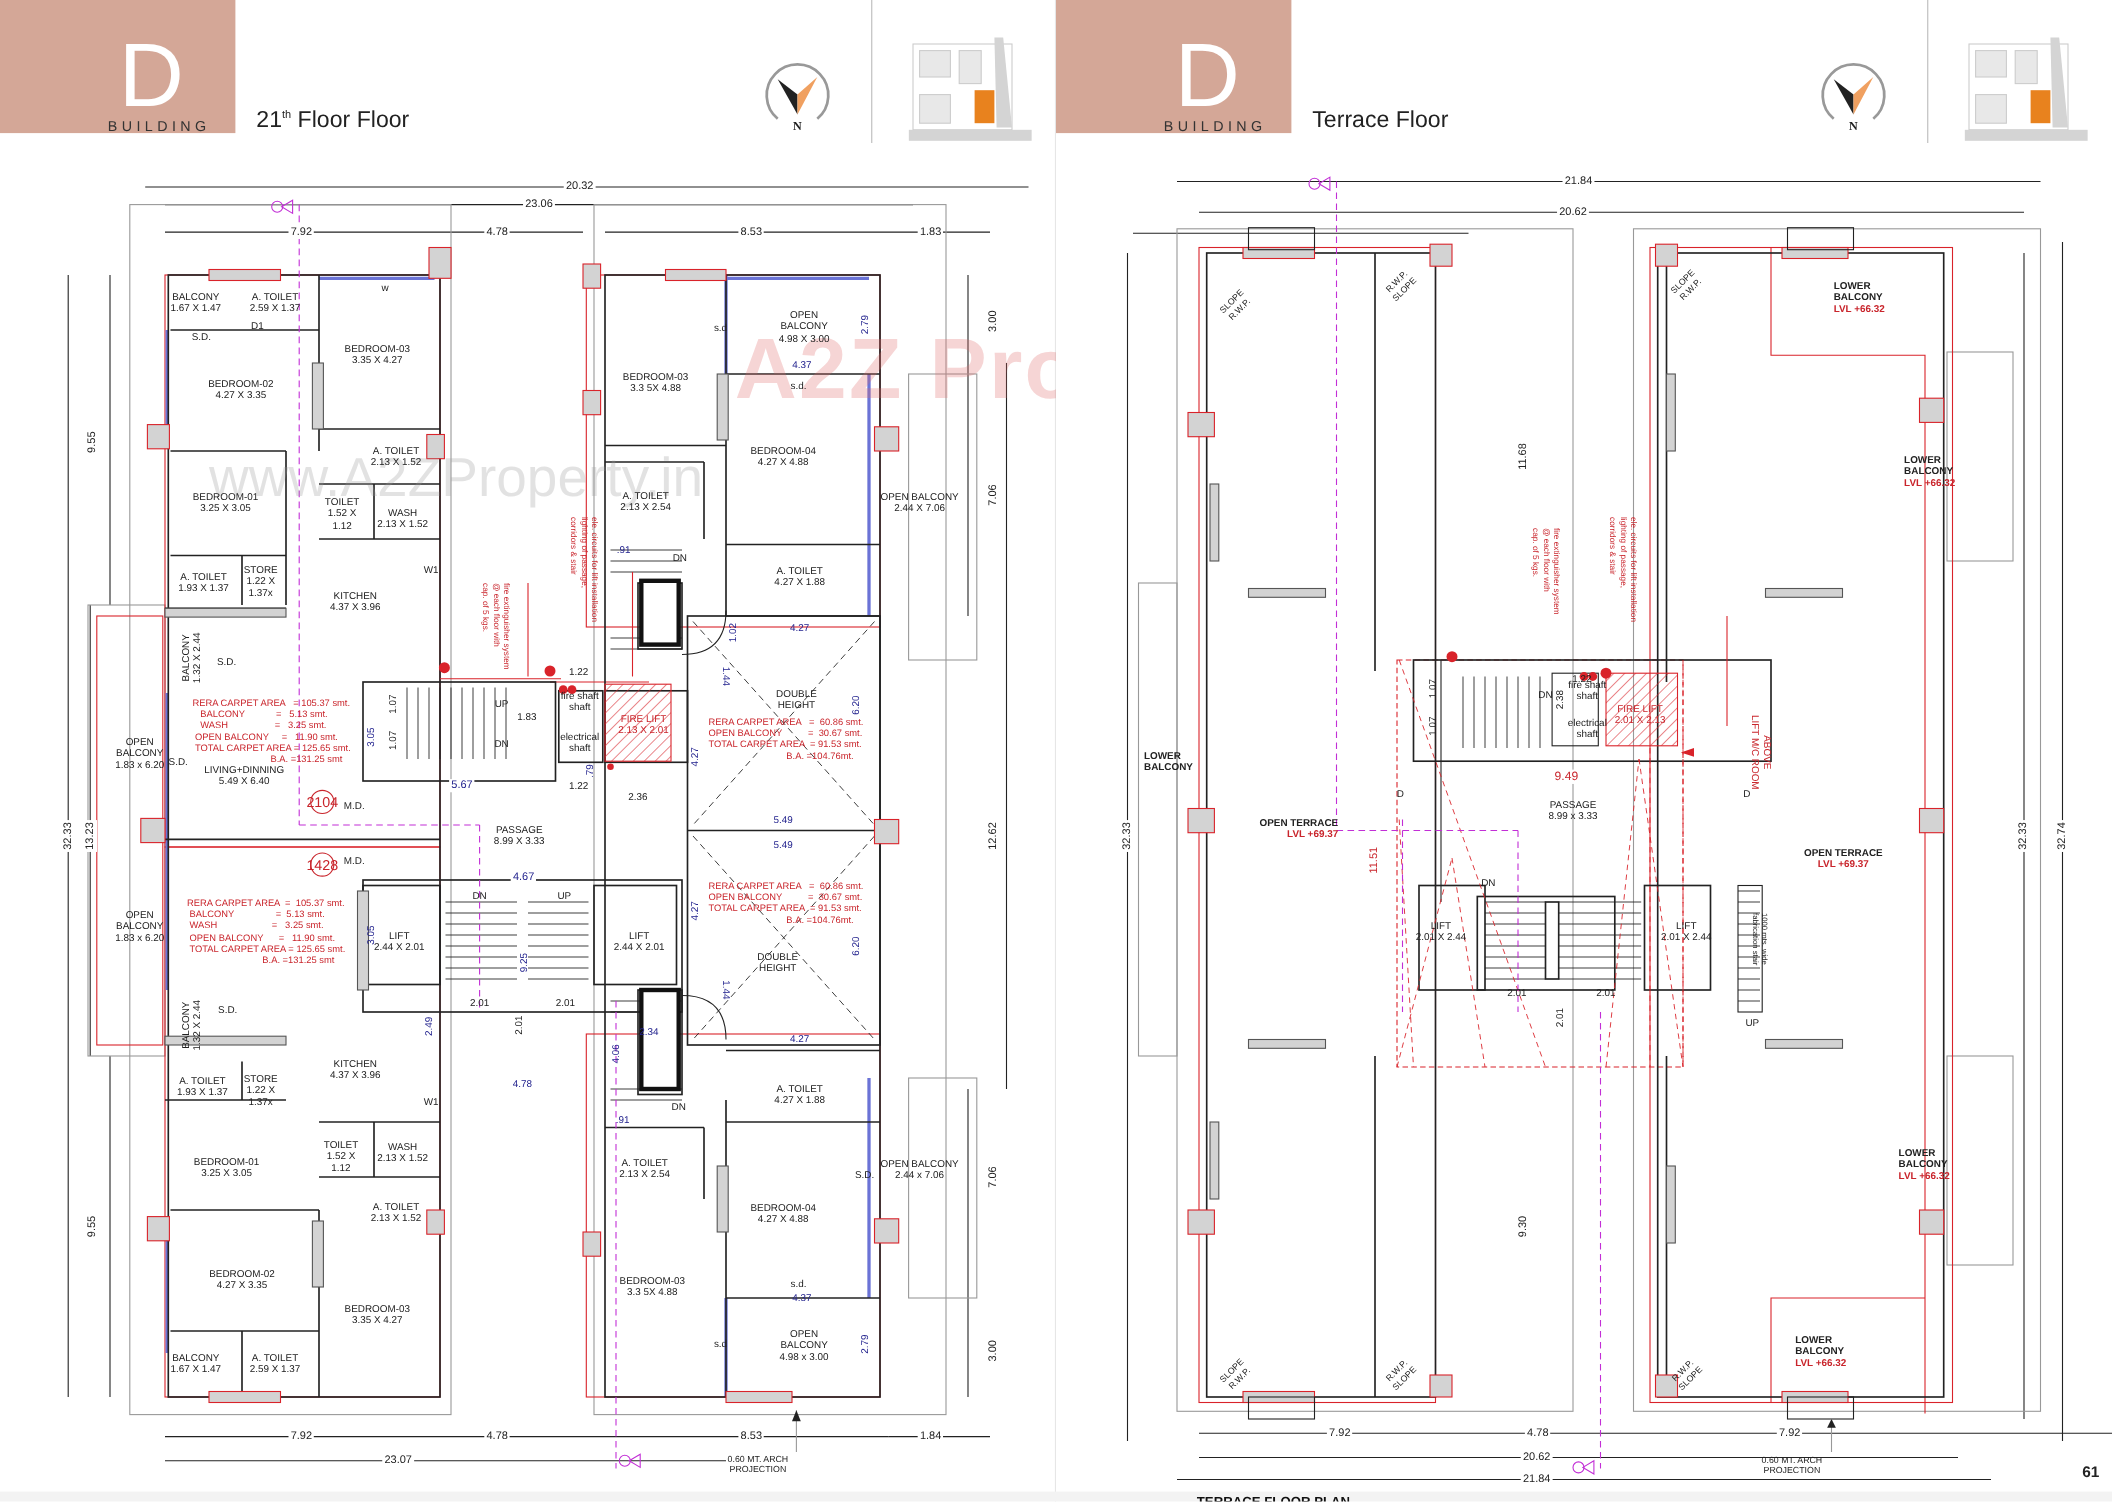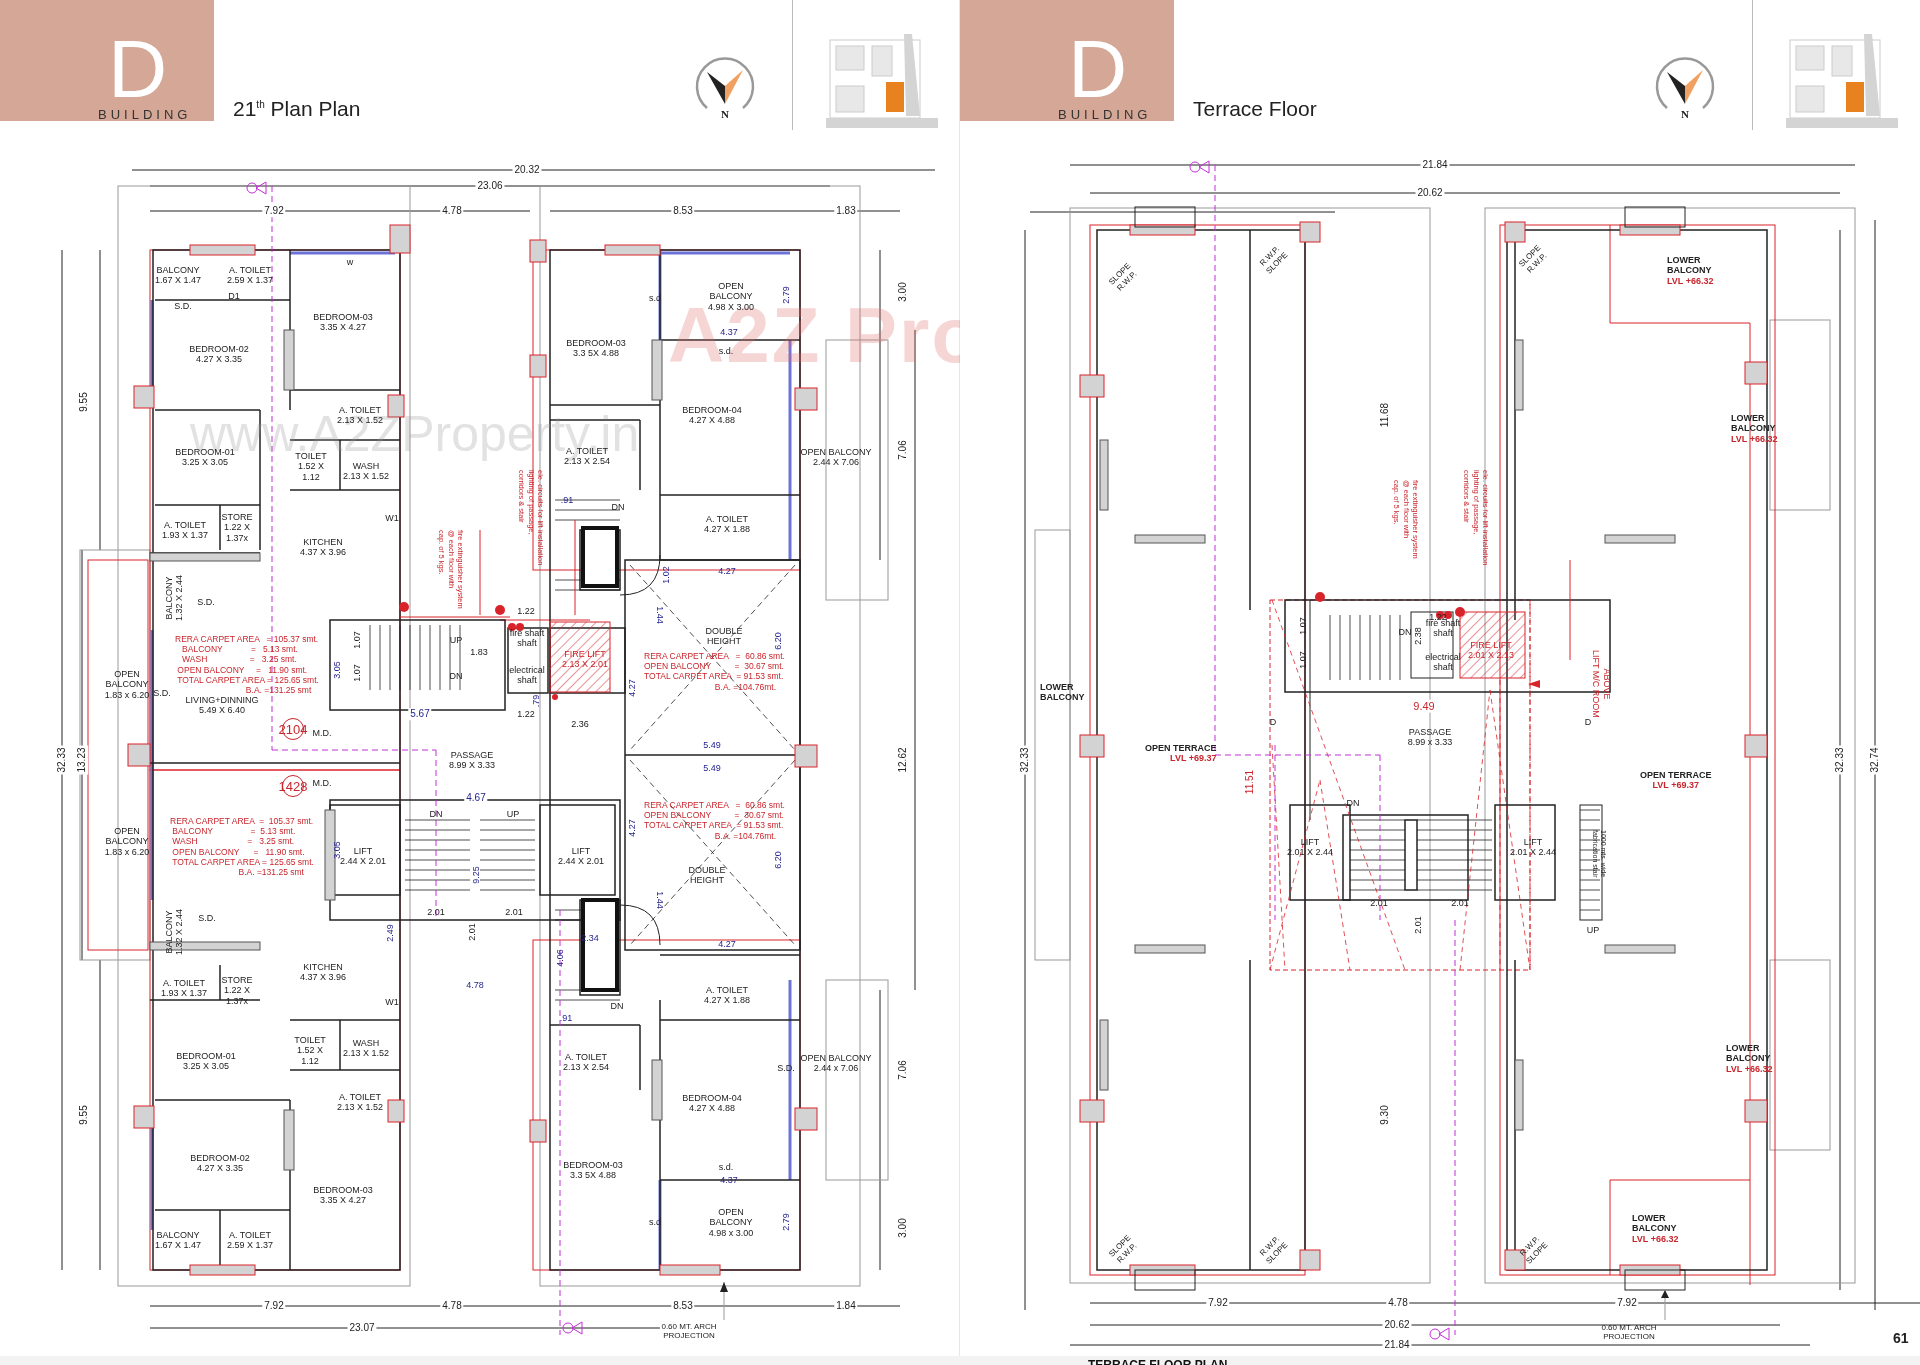--- a/index.html
+++ b/index.html
@@ -32,21 +32,21 @@
   .terr-caption{position:absolute;left:1088px;top:1356px;font-size:12px;font-weight:bold;color:#111;height:9px;overflow:hidden;line-height:18px}
 </style>
 </head>
 <body>
 
 <div class="page left">
   <div class="hdr-block">
     <div class="hdr-letter">D</div>
     <div class="hdr-building">BUILDING</div>
   </div>
-  <div class="hdr-title"><span>21</span><sup>th</sup><span> Plan Plan</span></div>
+  <div class="hdr-title"><span>21</span><sup>th</sup><span> Floor Floor</span></div>
   <svg class="compass" viewBox="0 0 64 68">
     <path d="M14 56 A28 28 0 1 1 50 56" fill="none" stroke="#999" stroke-width="2.5"></path>
     <polygon points="14,20 32,52 32,34" fill="#222"></polygon>
     <polygon points="50,18 32,52 32,34" fill="#f0a060"></polygon>
     <text x="32" y="66" font-size="11" text-anchor="middle" font-family="Liberation Serif, serif" font-weight="bold" fill="#222">N</text>
   </svg>
   <div class="hdr-divider"></div>
   <svg class="keyplan" viewBox="0 0 112 100">
     <rect x="4" y="10" width="90" height="78" fill="#fff" stroke="#ccc"></rect>
     <polygon points="78,4 86,4 94,86 80,86" fill="#d4d4d4"></polygon>

